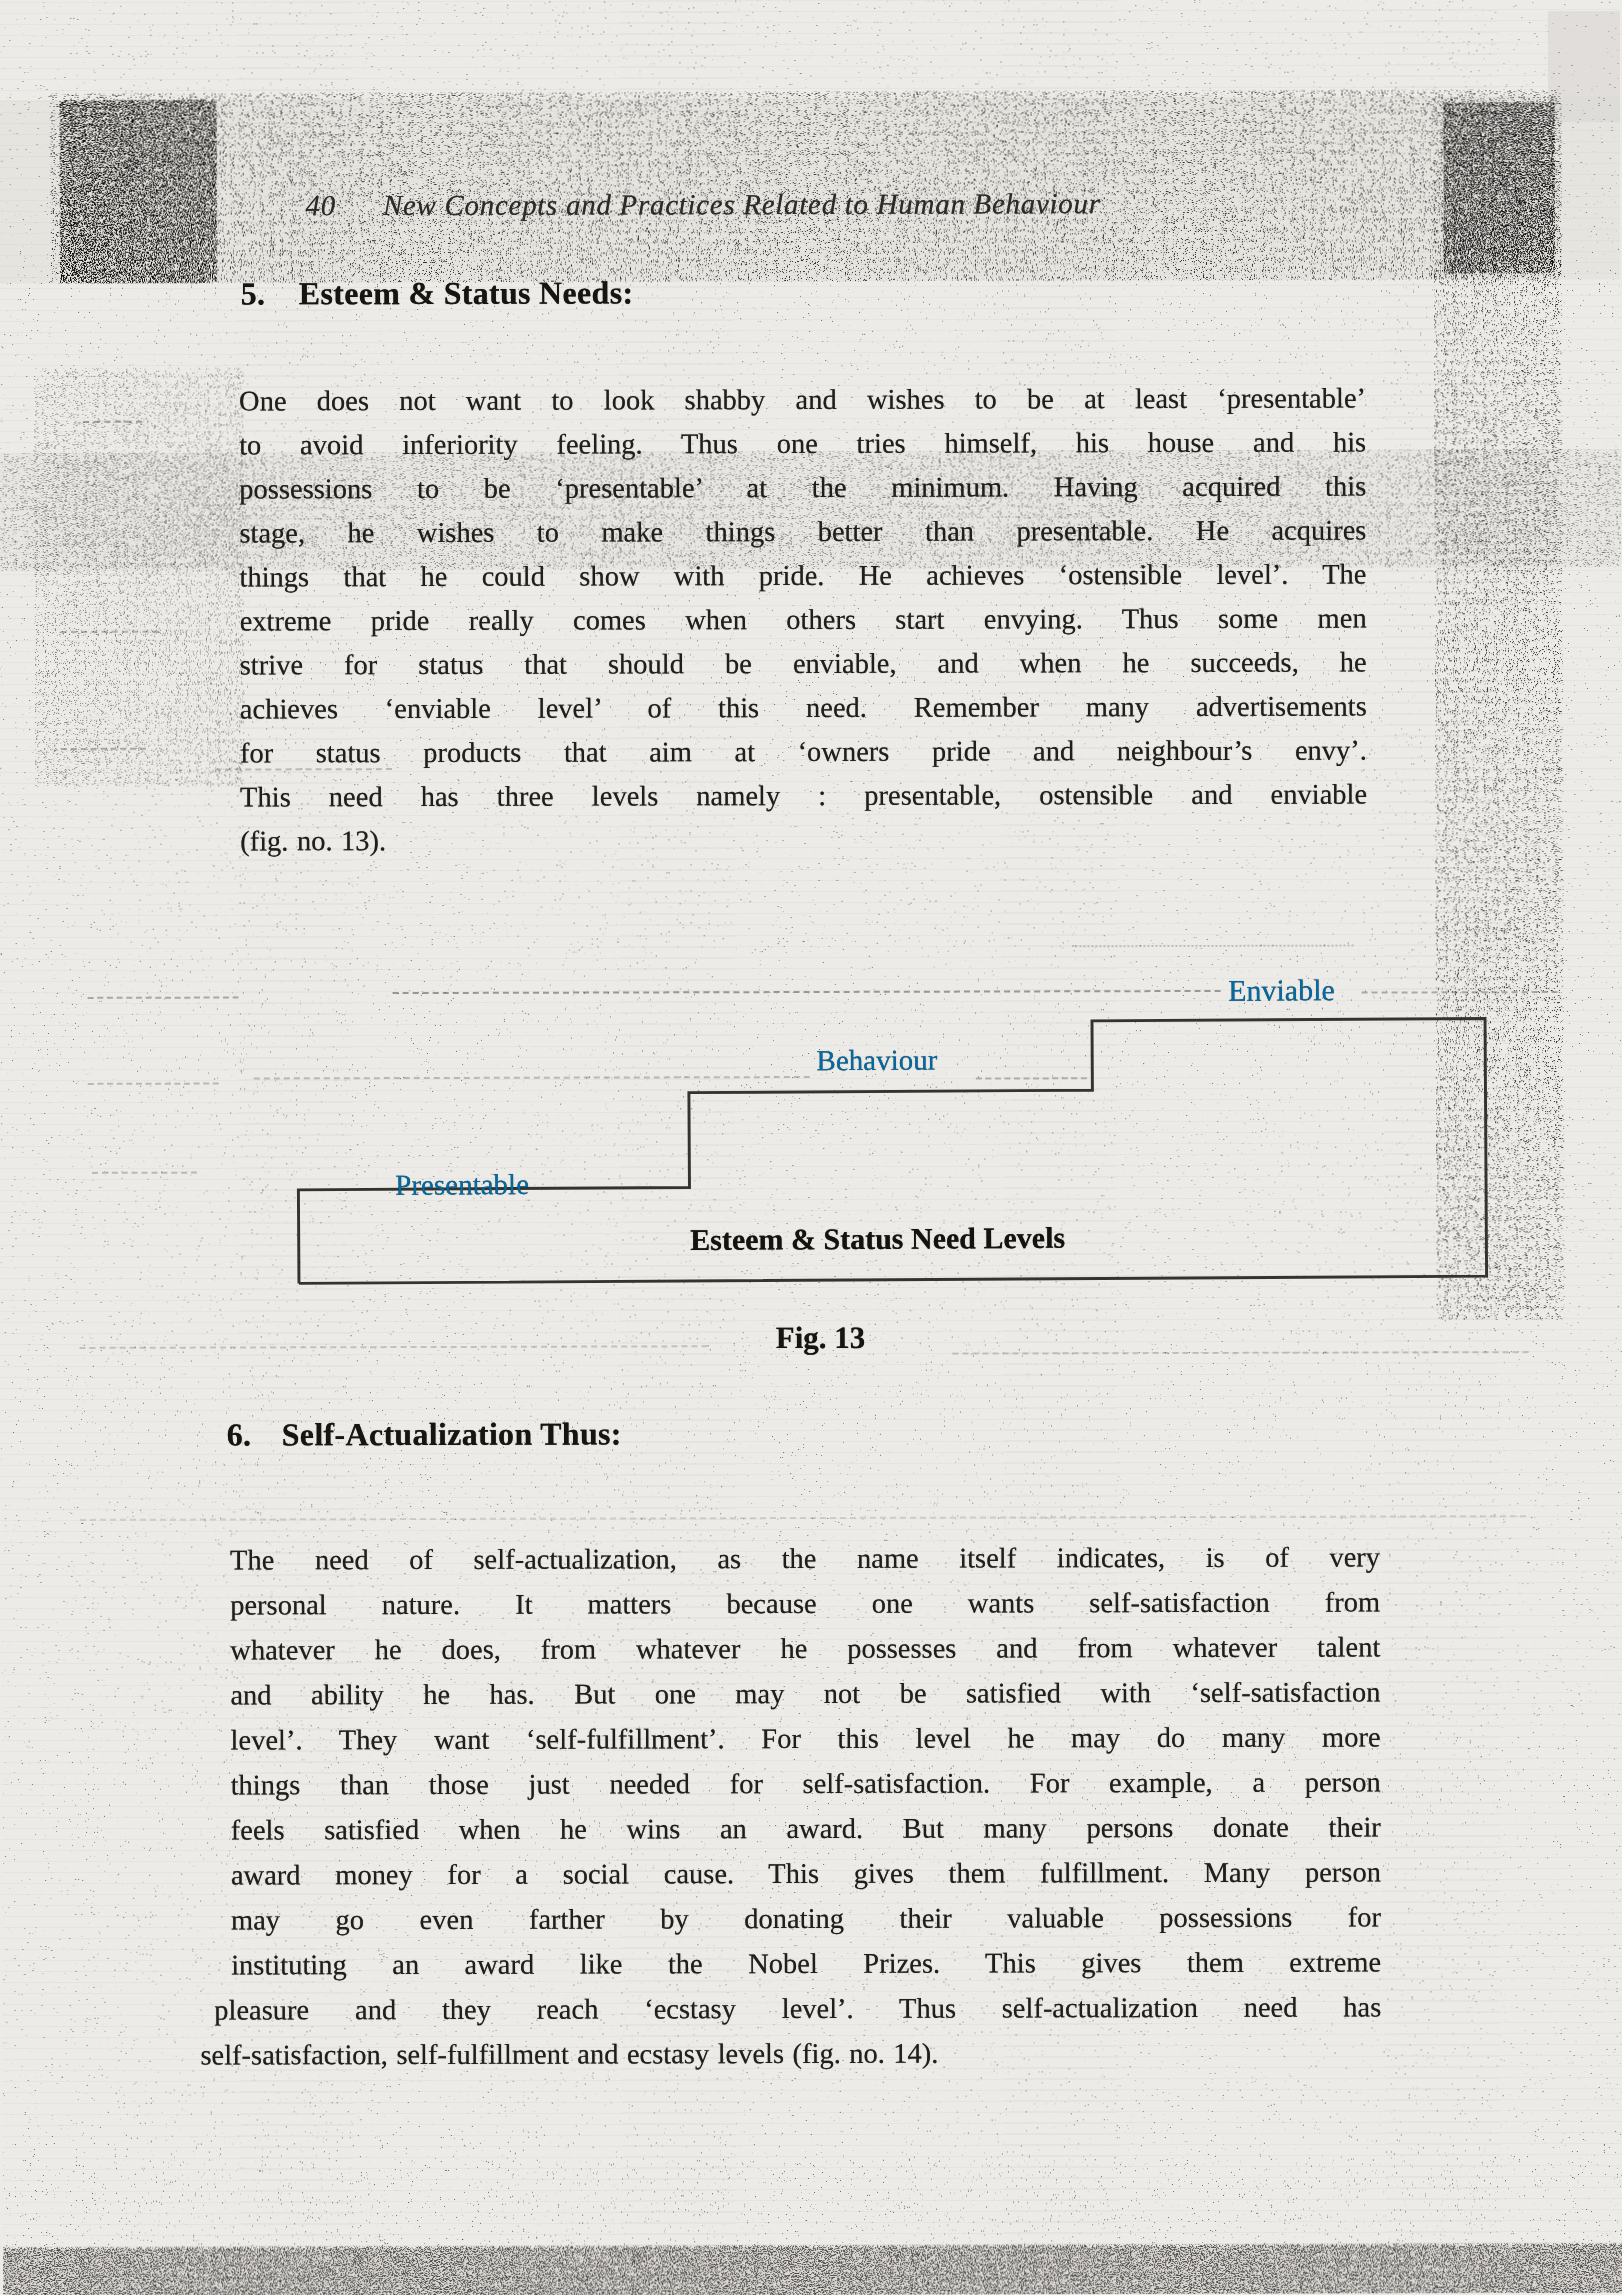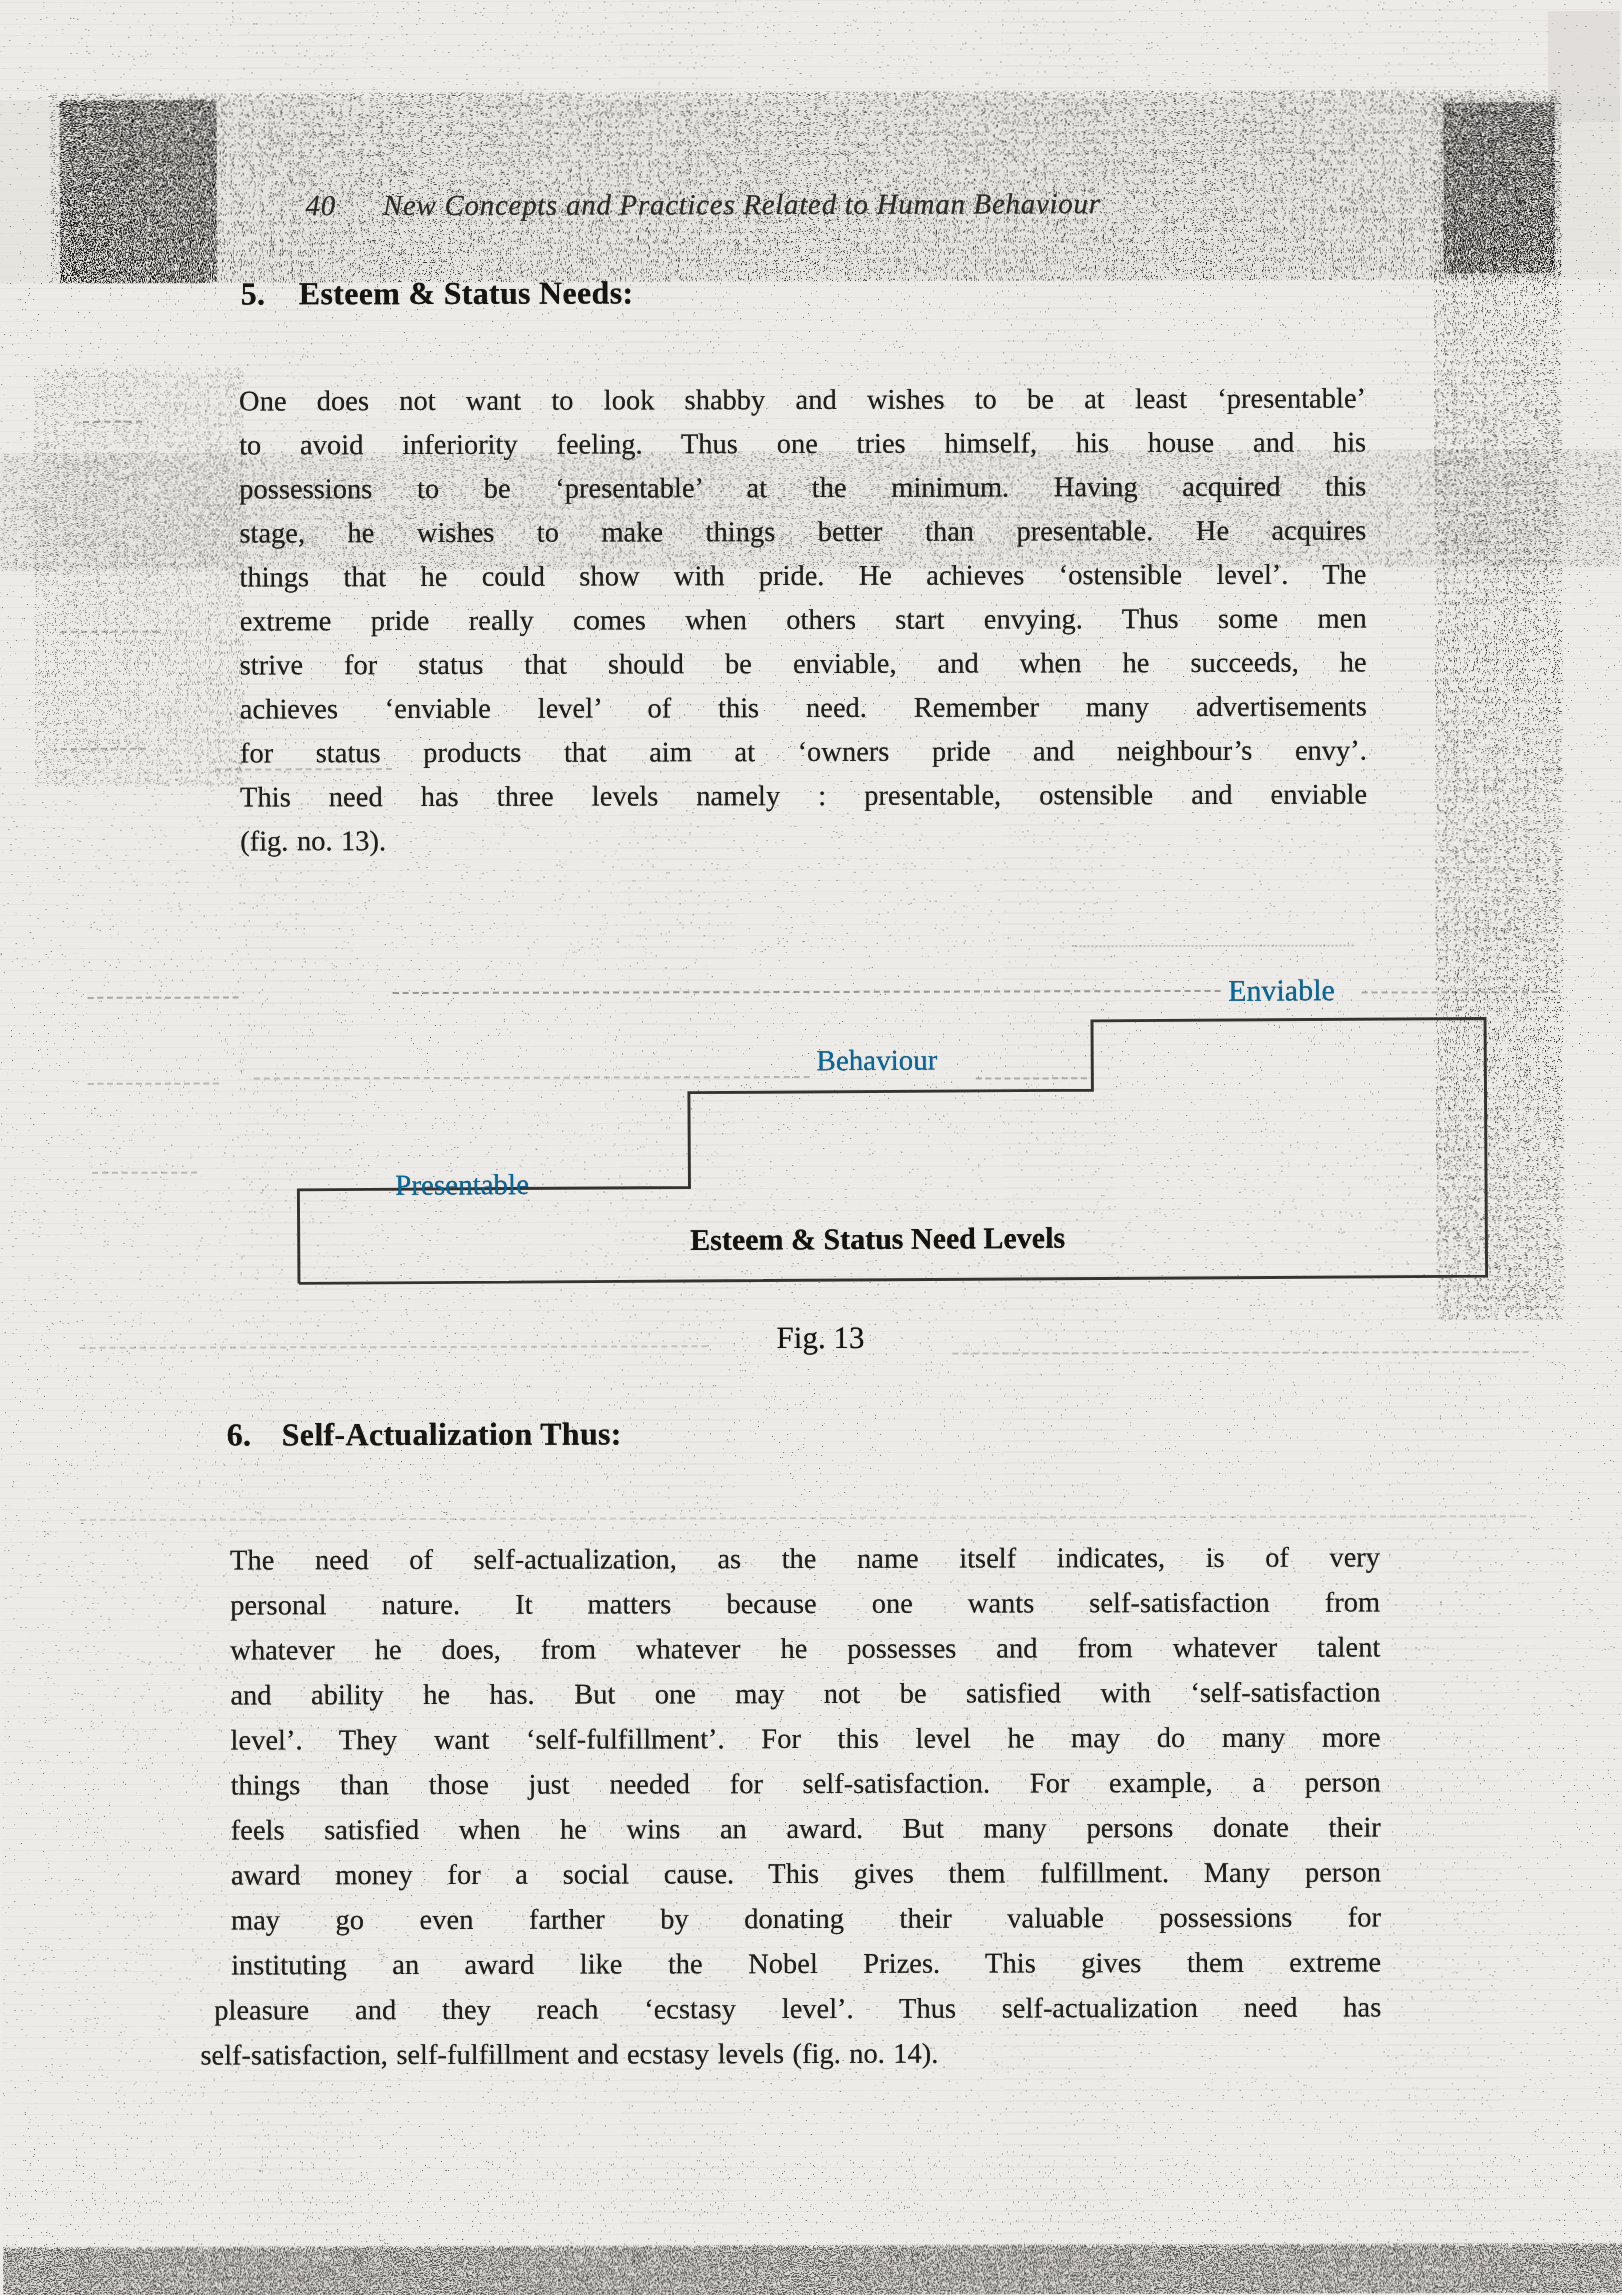--- a/index.html
+++ b/index.html
@@ -61,21 +61,21 @@
   .flabel.presentable{left:107px;top:162px;margin-top:36px;}
   .flabel.ostensible{left:529px;top:76px;}
   .flabel.enviable{left:941px;top:7.9px;font-size:30px;}
   .ftitle{
     position:absolute;left:589px;top:254px;transform:translateX(-50%);
     font-size:30px;font-weight:bold;white-space:nowrap;color:#141311;
     text-shadow:0 0 0.7px rgba(25,25,23,.85);
   }
   .fig-caption{
     position:absolute;left:820px;top:1320px;transform:translateX(-50%);
-    z-index:4;font-size:31px;font-weight:normal;color:#161512;white-space:nowrap;
+    z-index:4;font-size:31px;font-weight:bold;color:#161512;white-space:nowrap;
     text-shadow:0 0 0.7px rgba(30,30,28,.8);
   }
   
   .art{position:absolute;z-index:2;border-top:2px dashed rgba(52,50,46,.45);height:0;}
   .a1 {top:991px;left:393px; width:828px;}
   .a2 {top:993px;left:1362px;width:196px;opacity:.8;}
   .a3 {top:1076px;left:254px; width:556px;opacity:.6;}
   .a4 {top:1078px;left:976px;width:111px;opacity:.7;}
   .a5 {top:995px;left:88px; width:151px;opacity:.8;}
   .a6 {top:1081px;left:88px; width:131px;opacity:.6;}

